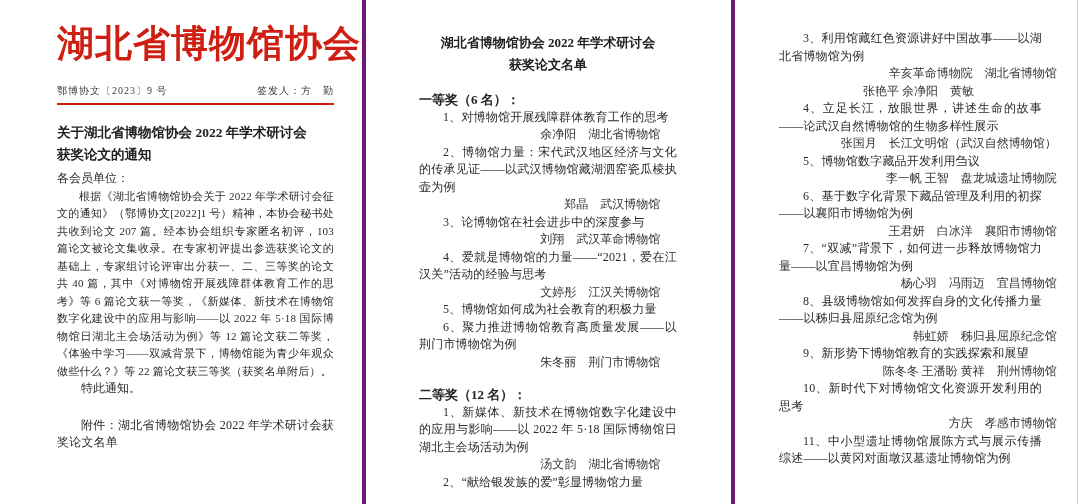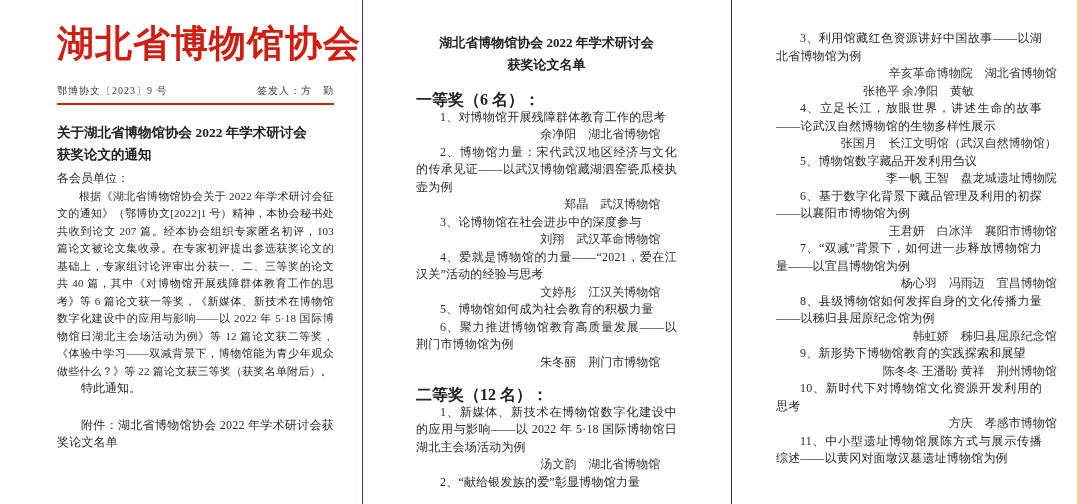--- a/index.html
+++ b/index.html
@@ -1,20 +1,20 @@
 <!DOCTYPE html>
 <html><head>
 <meta charset="utf-8">
 <style>
   * { margin:0; padding:0; box-sizing:border-box; }
   html,body { width:1078px; height:504px; background:#ffffff; overflow:hidden; }
   body { font-family:"Liberation Serif","DejaVu Serif",serif; color:#2a2a2a; }
   .canvas { display:flex; width:1078px; height:504px; background:#bef264; }
   .page { height:504px; overflow:hidden; background:#ffffff; }
-  .page + .page { border-left:1px solid #701a75; }
+  .page + .page { border-left:4px solid #701a75; }
 
   
   .page1 { width:362px; padding:20px 28px 0 57px; }
   .letterhead {
     color:#cf1e12; font-weight:bold; font-size:37px; line-height:48px;
     text-align:center; letter-spacing:1px; white-space:nowrap;
   }
   .docmeta {
     display:flex; justify-content:space-between; align-items:flex-start;
     margin-top:16px; font-size:10px; letter-spacing:1px; color:#3a3a3a;
@@ -36,21 +36,21 @@
   }
 
   
   .page2 { width:369px; padding:32px 54px 0 53px; }
   .page3 { width:346px; padding:30px 13px 8px 44px; }
   .list-title {
     text-align:center; font-weight:bold; font-size:13px; line-height:22px;
     color:#222;
   }
   .prize-heading {
-    margin-top:15px; font-weight:bold; font-size:16px; line-height:17.5px;
+    margin-top:15px; font-weight:bold; font-size:13px; line-height:17.5px;
     color:#222;
   }
   .ptitle {
     font-size:12px; line-height:17.5px; text-align:justify; text-indent:2em;
     letter-spacing:0.2px;
   }
   .page3 .ptitle { margin-right:22px; }
   .pauthors {
     font-size:12px; line-height:17.5px; text-align:right; padding-right:0.6em;
     color:#333;

